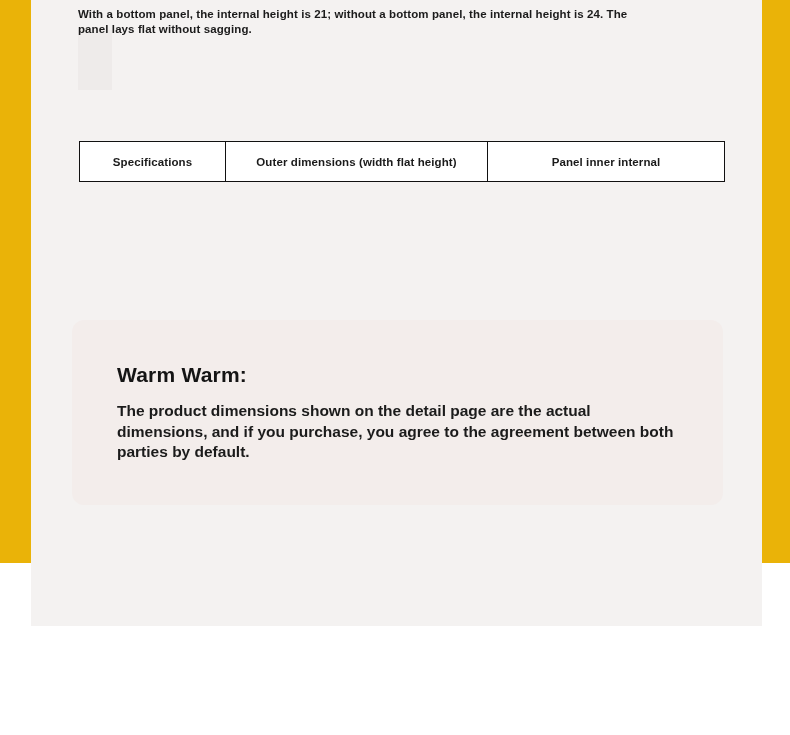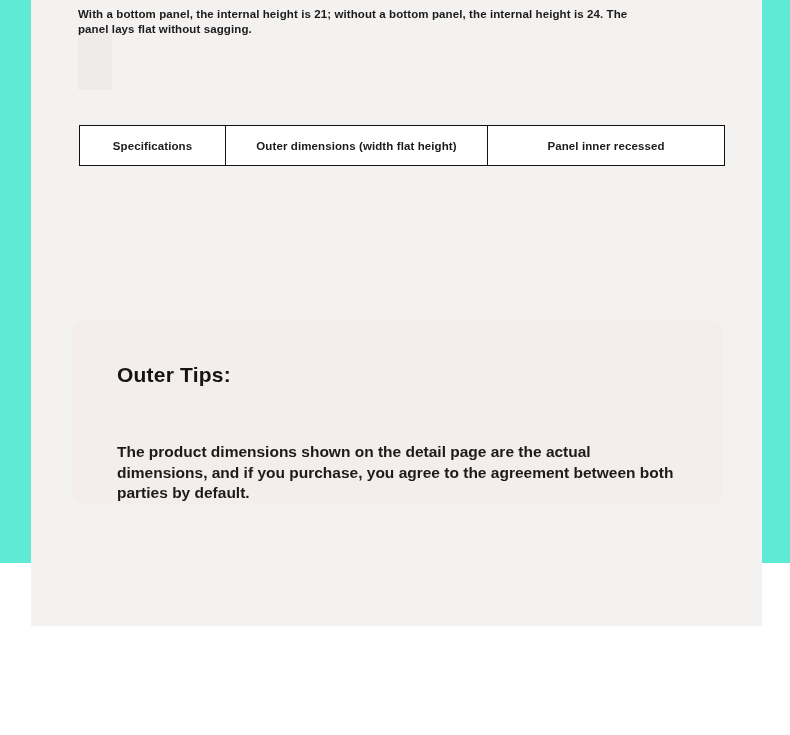--- a/index.html
+++ b/index.html
@@ -10,21 +10,21 @@
     width: 790px;
     height: 735px;
     background: #ffffff;
     font-family: "Liberation Sans", sans-serif;
     overflow: hidden;
   }
   .page {
     position: relative;
     width: 790px;
     height: 563px;
-    background: #5eead4;
+    background: #eab308;
   }
   
   .panel-bg {
     position: absolute;
     left: 31px;
     top: 0px;
     width: 731px;
     height: 626px;
     background: #f4f2f1;
   }
@@ -56,21 +56,21 @@
     top: 30px;
     width: 34px;
     height: 60px;
     background: #eceae9;
     opacity: 0.85;
   }
   
   .spec-table {
     position: absolute;
     left: 79px;
-    top: 125px;
+    top: 141px;
     width: 645px;
     border-collapse: collapse;
     background: #ffffff;
     table-layout: fixed;
   }
   .spec-table th, .spec-table td {
     border: 1px solid #111111;
     text-align: center;
     color: #1b1b1b;
     background: #ffffff;
@@ -118,21 +118,20 @@
   }
   .tips-body {
     position: absolute;
     left: 117px;
     top: 401px;
     width: 560px;
     font-size: 15.5px;
     font-weight: bold;
     line-height: 20.5px;
     color: #1b1b1b;
-    margin-top: 41px;
   }
   
   .card-ghost {
     position: absolute;
     color: #e7ded9;
     font-size: 17px;
     font-weight: bold;
     letter-spacing: 0.5px;
     user-select: none;
   }
@@ -154,29 +153,29 @@
   <table class="spec-table">
     <colgroup>
       <col class="col-spec">
       <col class="col-outer">
       <col class="col-inner">
     </colgroup>
     <thead>
       <tr>
         <th>Specifications</th>
         <th>Outer dimensions (width flat height)</th>
-        <th>Panel inner recessed</th>
+        <th>Panel inner internal</th>
       </tr>
     </thead>
     <tbody>
     </tbody>
   </table>
 
   <div class="tips-card"></div>
 
   <div class="card-ghost g1"></div>
   <div class="card-ghost g2"></div>
 
-  <div class="tips-title">Outer Tips:</div>
+  <div class="tips-title">Warm Warm:</div>
 
   <div class="tips-body">The product dimensions shown on the detail page are the actual dimensions, and if you purchase, you agree to the agreement between both parties by default.</div>
 
 </div>
 
 </body></html>

